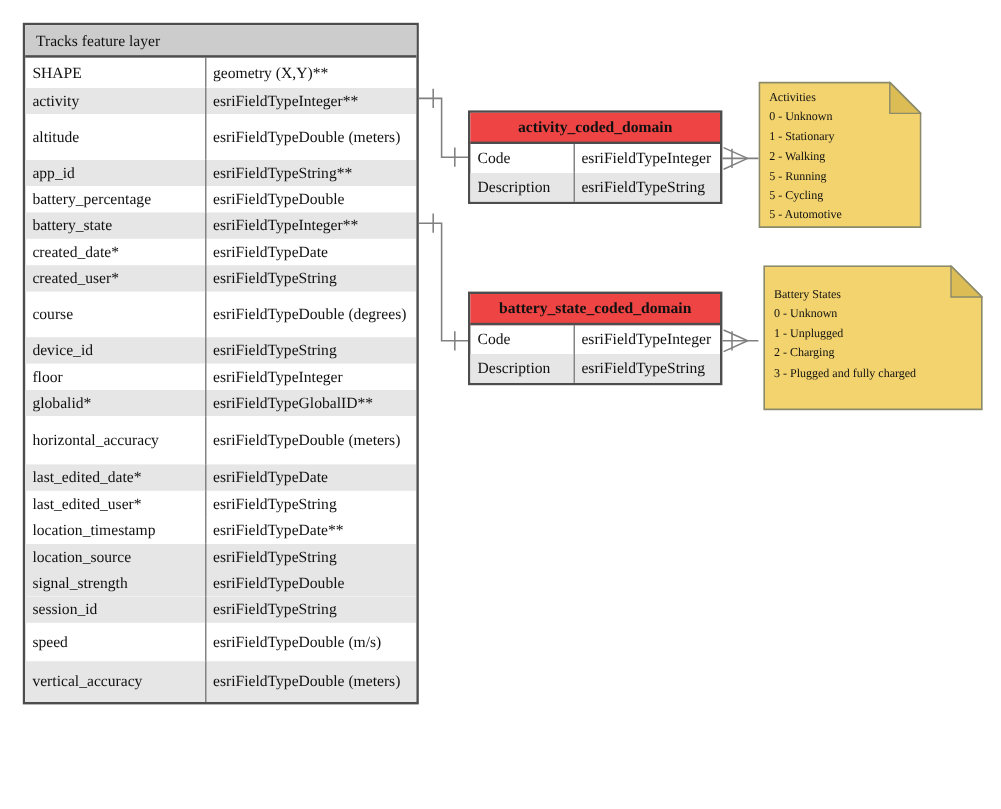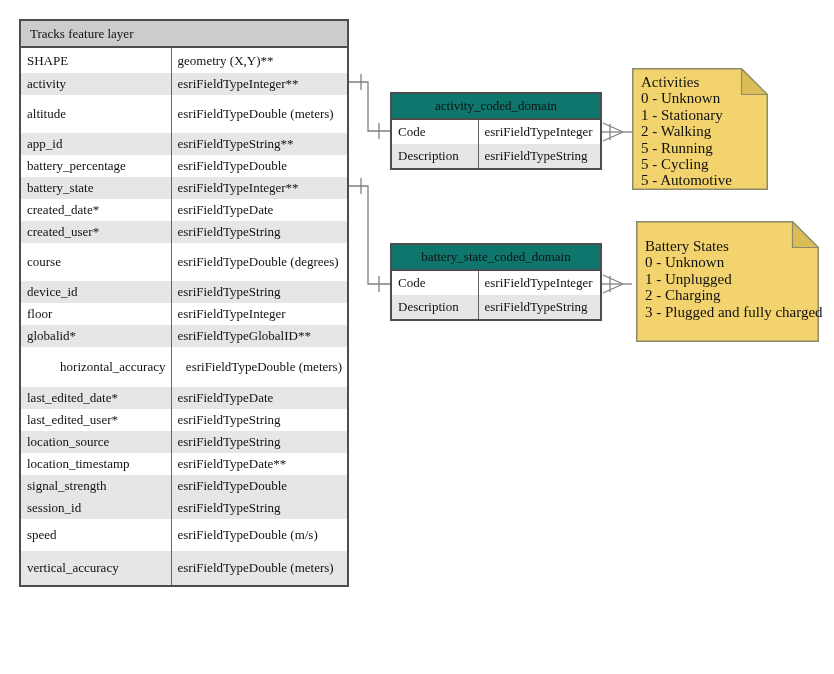--- a/index.html
+++ b/index.html
@@ -4,35 +4,35 @@
 <style>
   html,body{margin:0;padding:0;background:#ffffff;}
   #canvas{position:relative;width:834px;height:674px;background:#ffffff;overflow:hidden;
           font-family:"Liberation Serif","DejaVu Serif",serif;color:#111;}
   #connectors{position:absolute;left:0;top:0;pointer-events:none;}
 
   
   .etable{position:absolute;background:#fff;border:2px solid #4d4d4d;box-sizing:border-box;}
   .etable .ttl{background:#cccccc;border-bottom:2px solid #4d4d4d;font-size:13px;
                display:flex;align-items:center;padding-left:9px;}
-  .etable.domain .ttl{background:#0f766e;justify-content:center;padding-left:0;height:24px;}
+  .etable.domain .ttl{background:#ef4444;justify-content:center;padding-left:0;height:24px;font-weight:bold;}
   .etable table{border-collapse:collapse;table-layout:fixed;width:100%;}
   .etable td{font-size:13px;padding:0 5px 0 6px;overflow:hidden;white-space:nowrap;vertical-align:middle;}
   .etable td.c1{border-right:1px solid #666;}
   tr.alt{background:#e6e6e6;}
   #main-table .ttl{height:25px;}
   tr.r{height:22px;} tr.r25{height:25px;} tr.r32{height:32px;} tr.r34{height:34px;padding-left:36px;}
-  tr.r38{height:38px;} tr.r40{height:40px;text-align:right;}
+  tr.r38{height:38px;} tr.r40{height:40px;}
   .tfoot{border-top:2px solid #4d4d4d;text-align:center;font-size:12.5px;line-height:16px;padding:3px 0 4px 0;}
   .etable.domain tr{height:24px;}
 
   
   .note{position:absolute;}
   .note svg{position:absolute;left:0;top:0;}
-  .note-text{position:absolute;left:9px;right:4px;font-size:15px;line-height:16.4px;font-family:Liberation Serif, serif;}
+  .note-text{position:absolute;left:9px;right:4px;font-size:10px;line-height:16.4px;font-family:Liberation Serif, serif;}
   .note-text div{white-space:nowrap;}
 </style>
 </head>
 <body>
 
 <div id="canvas">
 
   <svg id="connectors" width="834" height="674">
     <g stroke="#808080" stroke-width="1.3" fill="none">
       <path d="M349,82 H368 V131 H390"></path>
@@ -117,27 +117,27 @@
             <td>esriFieldTypeDouble (meters)</td>
           </tr>
       <tr class="r alt">
             <td class="c1">last_edited_date*</td>
             <td>esriFieldTypeDate</td>
           </tr>
       <tr class="r">
             <td class="c1">last_edited_user*</td>
             <td>esriFieldTypeString</td>
           </tr>
-      <tr class="r alt">
-            <td class="c1">location_source</td>
-            <td>esriFieldTypeString</td>
-          </tr>
       <tr class="r">
             <td class="c1">location_timestamp</td>
             <td>esriFieldTypeDate**</td>
+          </tr>
+      <tr class="r alt">
+            <td class="c1">location_source</td>
+            <td>esriFieldTypeString</td>
           </tr>
       <tr class="r alt">
             <td class="c1">signal_strength</td>
             <td>esriFieldTypeDouble</td>
           </tr>
       <tr class="r alt">
             <td class="c1">session_id</td>
             <td>esriFieldTypeString</td>
           </tr>
       <tr class="r32">

